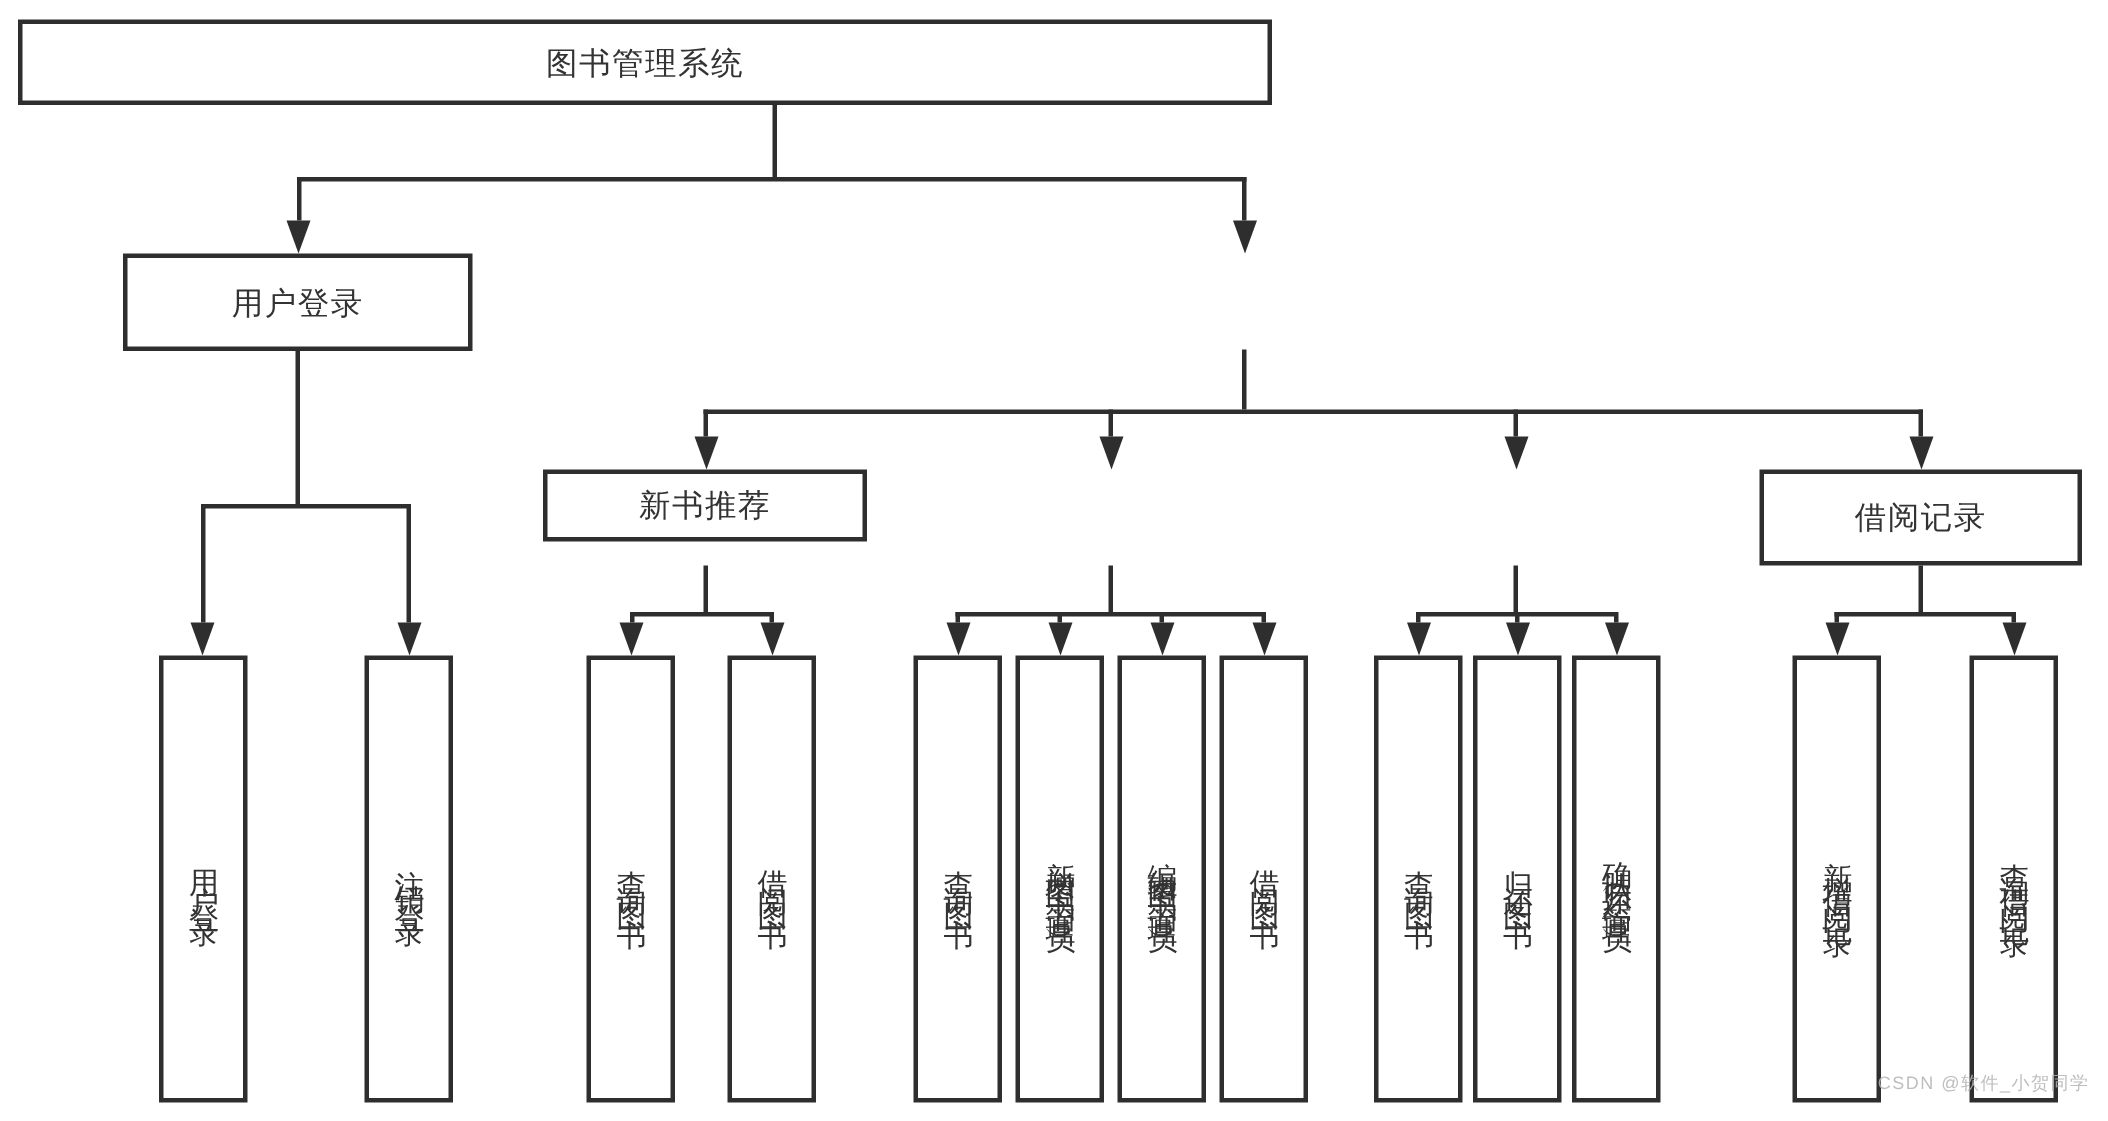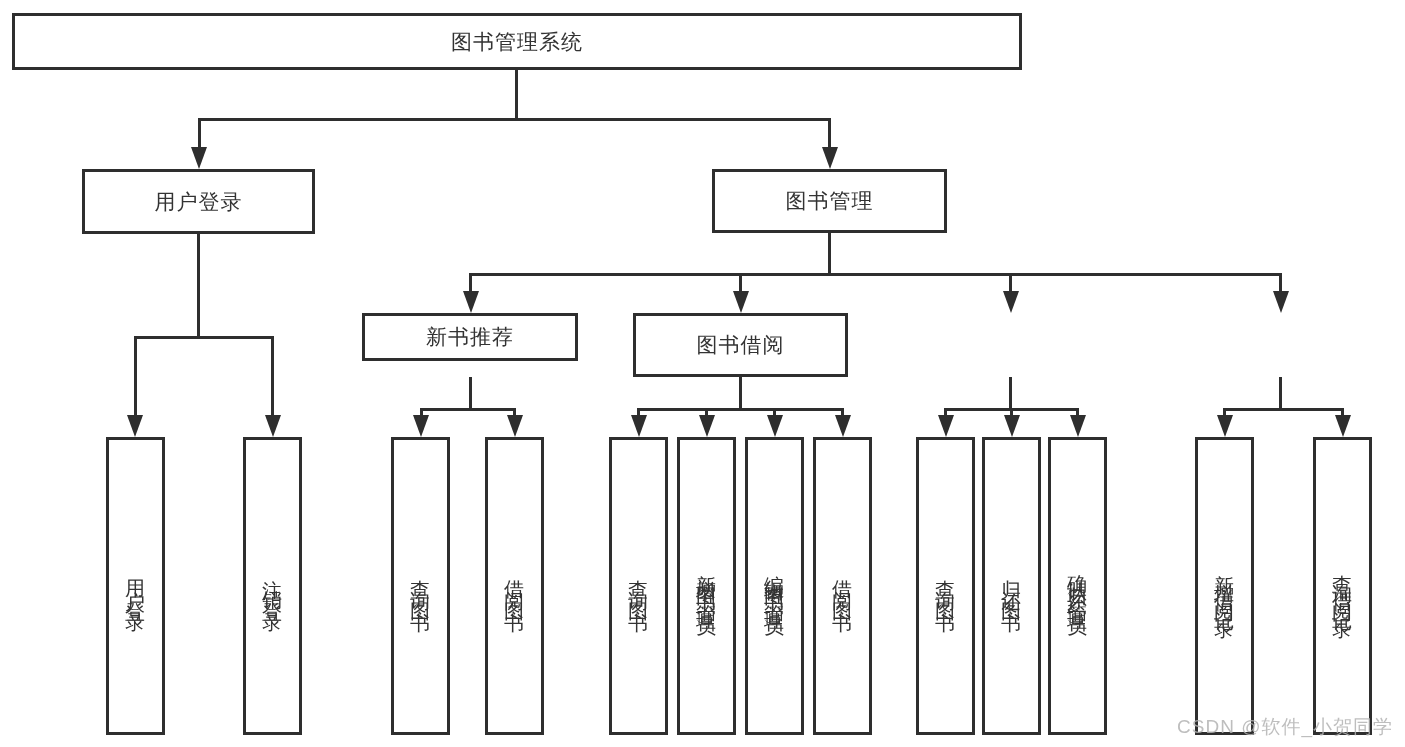--- a/index.html
+++ b/index.html
@@ -24,50 +24,47 @@
     display:flex;align-items:center;justify-content:center;
   }
   .vline{position:absolute;width:3px;background:var(--line);}
   .hline{position:absolute;height:3px;background:var(--line);}
   .ahead{
     position:absolute;width:0;height:0;
     border-left:8px solid transparent;border-right:8px solid transparent;
     border-top:22px solid var(--line);
   }
   .watermark{
-    position:absolute;right:12px;top:714px;font-size:19px;
+    position:absolute;right:12px;top:714px;font-size:12px;
     color:var(--wm);opacity:.85;letter-spacing:1px;z-index:5;
   }
 </style>
 </head>
 <body>
 
 <div id="canvas">
 
-  <div class="box" style="left:12px;top:13px;width:1010px;height:57px;">
+  <div class="box" style="left:12px;top:13px;width:836px;height:57px;">
     <span>图书管理系统</span>
   </div>
 
   <div class="box" style="left:82px;top:169px;width:233px;height:65px;">
     <span>用户登录</span>
   </div>
 
-  <div class="box" style="left:712px;top:169px;width:235px;height:64px;">
-    <span>图书管理</span>
-  </div>
 
   <div class="box" style="left:362px;top:313px;width:216px;height:48px;">
     <span>新书推荐</span>
   </div>
 
-  <div class="box" style="left:633px;top:313px;width:215px;height:64px;">
-    <span>图书借阅</span>
-  </div>
 
 
+  <div class="box" style="left:1173px;top:313px;width:215px;height:64px;">
+    <span>借阅记录</span>
+  </div>
 
   <div class="box leaf" style="left:106px;top:437px;width:59px;height:298px;">
     <span>用户登录</span>
   </div>
   <div class="box leaf" style="left:243px;top:437px;width:59px;height:298px;">
     <span>注销登录</span>
   </div>
 
   <div class="box leaf" style="left:391px;top:437px;width:59px;height:298px;">
     <span>查询图书</span>

